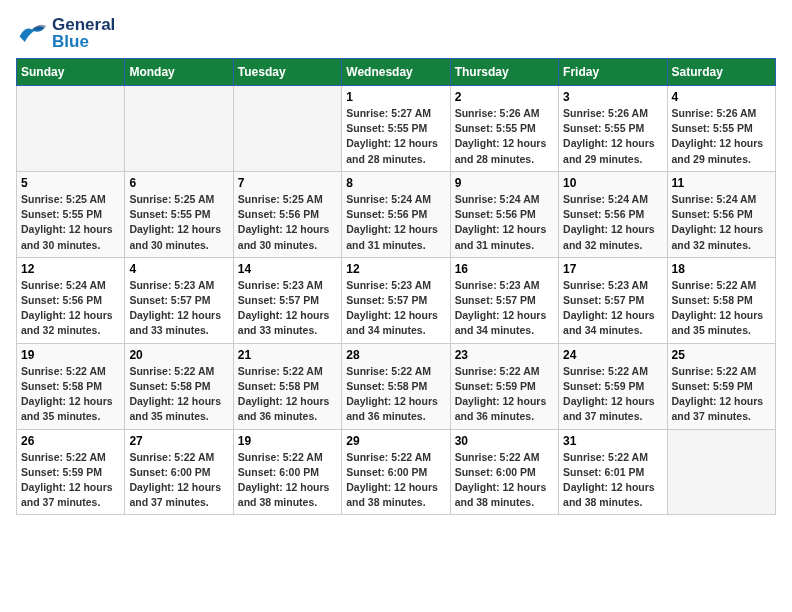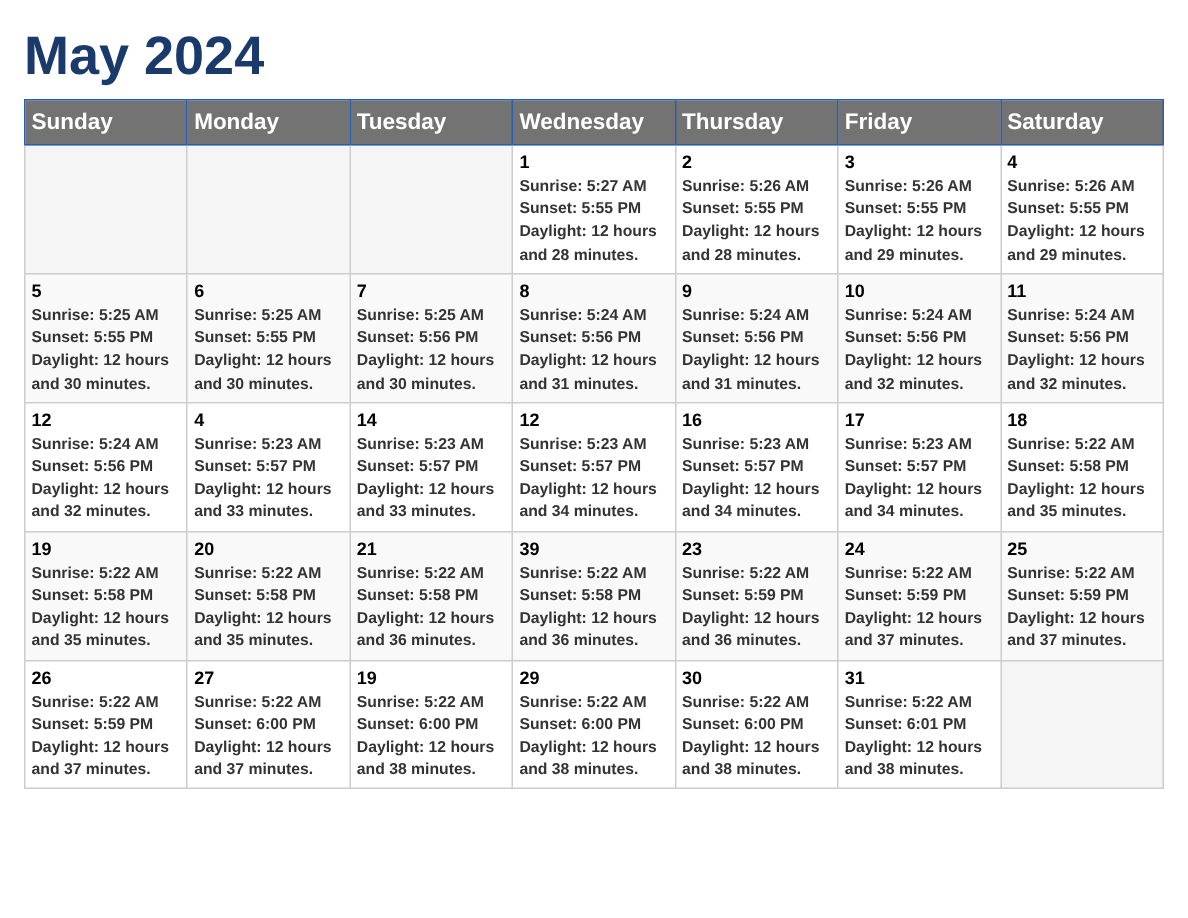--- a/index.html
+++ b/index.html
@@ -28,25 +28,25 @@
       font-size: 15px;
       color: #333;
       margin-top: 2px;
     }
     .calendar {
       width: 100%;
       border-collapse: collapse;
       font-size: 11px;
     }
     .calendar thead th {
-      background-color: #737373;
+      background-color: #15803d;
       color: #fff;
       padding: 6px 4px;
       text-align: left;
-      font-size: 15px;
+      font-size: 12px;
       font-weight: bold;
       border: 1px solid #2a5db0;
     }
     .calendar tbody td {
       vertical-align: top;
       padding: 4px 4px;
       border: 1px solid #ccc;
       width: calc(100% / 7);
       min-height: 80px;
       background: #fff;
@@ -93,22 +93,32 @@
     }
     .bird-icon {
       width: 32px;
       height: 32px;
     }
   </style>
 </head>
 <body>
 
 <div class="header">
+  <div class="logo-svg">
+    <svg class="bird-icon" viewBox="0 0 36 36" xmlns="http://www.w3.org/2000/svg">
+
+      <path d="M4 22 Q10 10 18 14 Q24 8 32 12 Q28 18 20 16 Q14 20 10 28 Z" fill="#1a7abf"></path>
+      <path d="M18 14 Q26 6 34 10 Q30 16 22 14 Z" fill="#1a3a6b" opacity="0.5"></path>
+    </svg>
+    <div class="logo-text-wrap">
+      <span class="logo-general">General</span>
+      <span class="logo-blue-text">Blue</span>
+    </div>
+  </div>
   <div class="title-block">
-    <div class="main-title">May 2024</div>
   </div>
 </div>
 
 <table class="calendar">
   <thead>
     <tr>
     <th>Sunday</th>
         <th>Monday</th>
         <th>Tuesday</th>
         <th>Wednesday</th>
@@ -206,21 +216,21 @@
         </td>
         <td>
           <span class="day-num">20</span>
           <div class="day-info">Sunrise: 5:22 AM<br>Sunset: 5:58 PM<br>Daylight: 12 hours<br>and 35 minutes.</div>
         </td>
         <td>
           <span class="day-num">21</span>
           <div class="day-info">Sunrise: 5:22 AM<br>Sunset: 5:58 PM<br>Daylight: 12 hours<br>and 36 minutes.</div>
         </td>
         <td>
-          <span class="day-num">39</span>
+          <span class="day-num">28</span>
           <div class="day-info">Sunrise: 5:22 AM<br>Sunset: 5:58 PM<br>Daylight: 12 hours<br>and 36 minutes.</div>
         </td>
         <td>
           <span class="day-num">23</span>
           <div class="day-info">Sunrise: 5:22 AM<br>Sunset: 5:59 PM<br>Daylight: 12 hours<br>and 36 minutes.</div>
         </td>
         <td>
           <span class="day-num">24</span>
           <div class="day-info">Sunrise: 5:22 AM<br>Sunset: 5:59 PM<br>Daylight: 12 hours<br>and 37 minutes.</div>
         </td>

